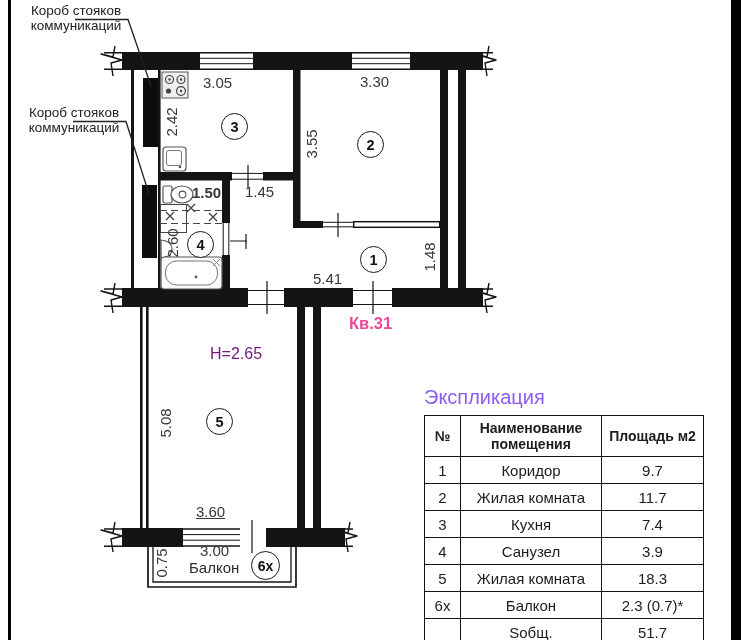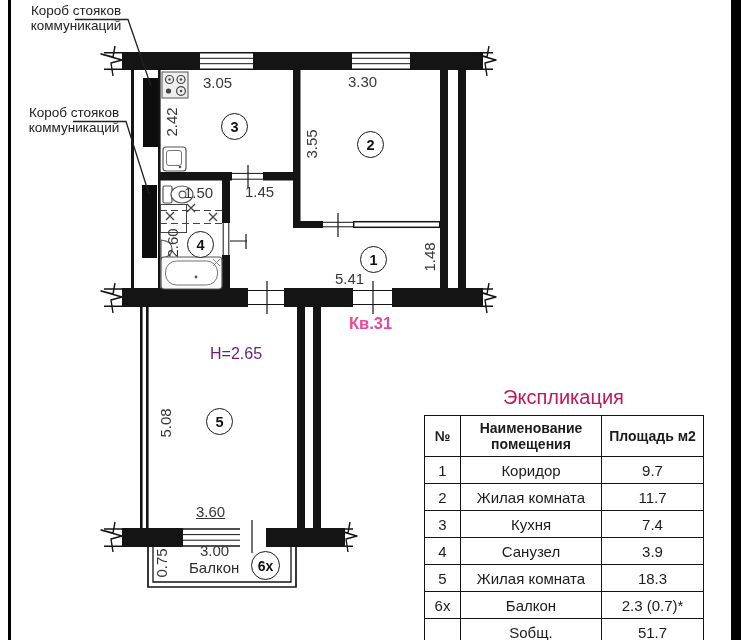--- a/index.html
+++ b/index.html
@@ -7,22 +7,22 @@
          font-family:"Liberation Sans", sans-serif;color:#1c1c1c;}
   svg{position:absolute;left:0;top:0;}
   .lbl{position:absolute;font-size:13.5px;line-height:1.12;color:#222;text-align:center;width:104px;}
   .dim{position:absolute;font-size:15px;color:#383838;white-space:nowrap;}
   .dim.v{width:44px;height:16px;text-align:center;transform:rotate(-90deg);transform-origin:center;}
   .bold{font-weight:normal;color:#701a75;}
   .roomc{position:absolute;width:25px;height:25px;border:1.7px solid #1a1a1a;border-radius:50%;
          background:#fff;display:flex;align-items:center;justify-content:center;
          font-weight:bold;font-size:14.5px;color:#111;}
   .kv{position:absolute;font-weight:bold;font-size:16.5px;color:#ec4899;white-space:nowrap;}
-  .title{position:absolute;left:424px;top:386px;width:279px;text-align:center;
-         font-size:20px;color:#be185d;}
+  .title{position:absolute;left:424px;top:386px;width:279px;text-align:left;
+         font-size:20px;color:#8b5cf6;}
   table.expl{position:absolute;left:424px;top:415px;width:279px;border-collapse:collapse;
              table-layout:fixed;background:#fff;}
   table.expl td,table.expl th{border:1.7px solid #141414;font-size:15px;color:#1c1c1c;
              padding:0 4px;height:26px;overflow:hidden;}
   table.expl th{font-weight:bold;font-size:14px;height:40px;text-align:center;padding:0 2px;}
   td.c{text-align:center;}
   td.nm{text-align:center;padding-left:9px;}
   td.nm.total{text-align:center;}
   .pageborder-l{position:absolute;left:8px;top:0;width:3px;height:640px;background:#000;}
   .pageborder-r{position:absolute;left:731px;top:0;width:10px;height:640px;background:#000;}
@@ -173,27 +173,27 @@
   <div class="lbl" style="left:24px;top:3px;">
     <div>Короб стояков</div>
     <div>коммуникаций</div>
   </div>
   <div class="lbl" style="left:22px;top:105px;">
     <div>Короб стояков</div>
     <div>коммуникаций</div>
   </div>
 
   <div class="dim" style="left:203px;top:74px;">3.05</div>
-  <div class="dim" style="left:348px;top:73px;">3.30</div>
+  <div class="dim" style="left:360px;top:73px;">3.30</div>
   <div class="dim v" style="left:149px;top:114px;">2.42</div>
   <div class="dim v" style="left:289px;top:136px;">3.55</div>
   <div class="dim" style="left:245px;top:183px;">1.45</div>
-  <div class="dim" style="left:184px;top:184px;">1.50</div>
+  <div class="dim" style="left:192px;top:184px;font-weight:bold;">1.50</div>
   <div class="dim v" style="left:150px;top:235px;">2.60</div>
-  <div class="dim" style="left:335px;top:270px;">5.41</div>
+  <div class="dim" style="left:313px;top:270px;">5.41</div>
   <div class="dim v" style="left:407px;top:249px;">1.48</div>
   <div class="dim v" style="left:143px;top:415px;">5.08</div>
   <div class="dim" style="left:196px;top:503px;text-decoration:underline;">3.60</div>
   <div class="dim" style="left:200px;top:542px;">3.00</div>
   <div class="dim v" style="left:139px;top:555px;">0.75</div>
 
   <div class="kv" style="left:349px;top:314px;">Кв.31</div>
   <div class="dim bold" style="left:210px;top:345px;font-size:16px;">H=2.65</div>
   <div class="dim" style="left:189px;top:559px;color:#2d2d2d;">Балкон</div>
 

